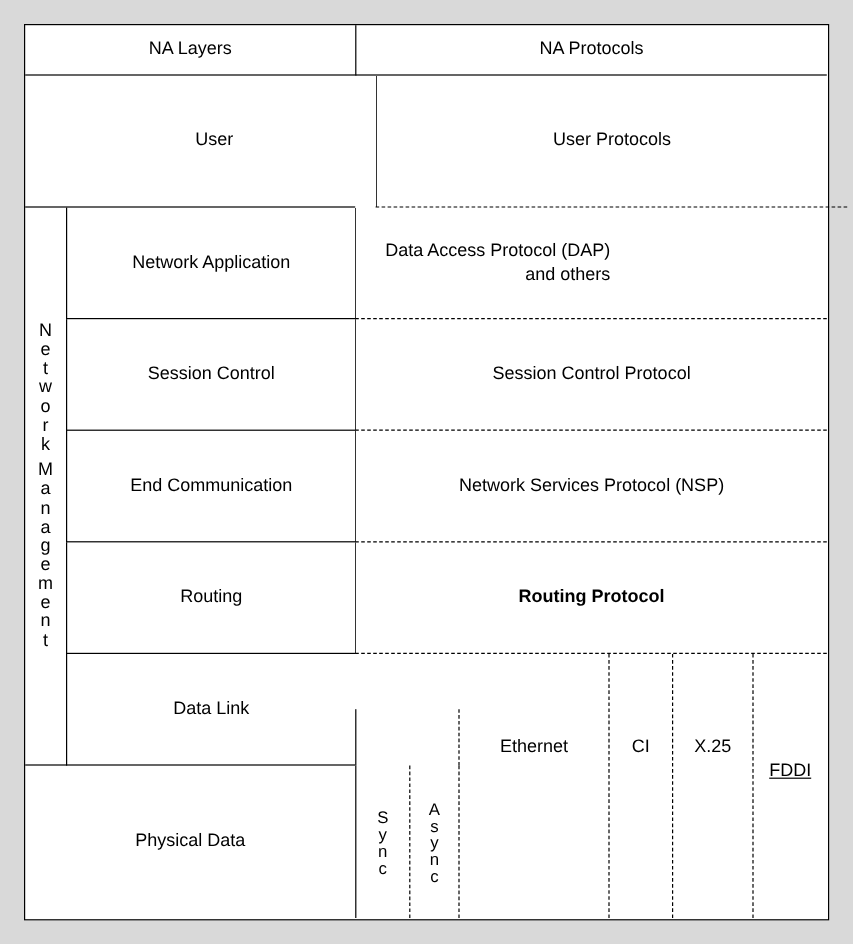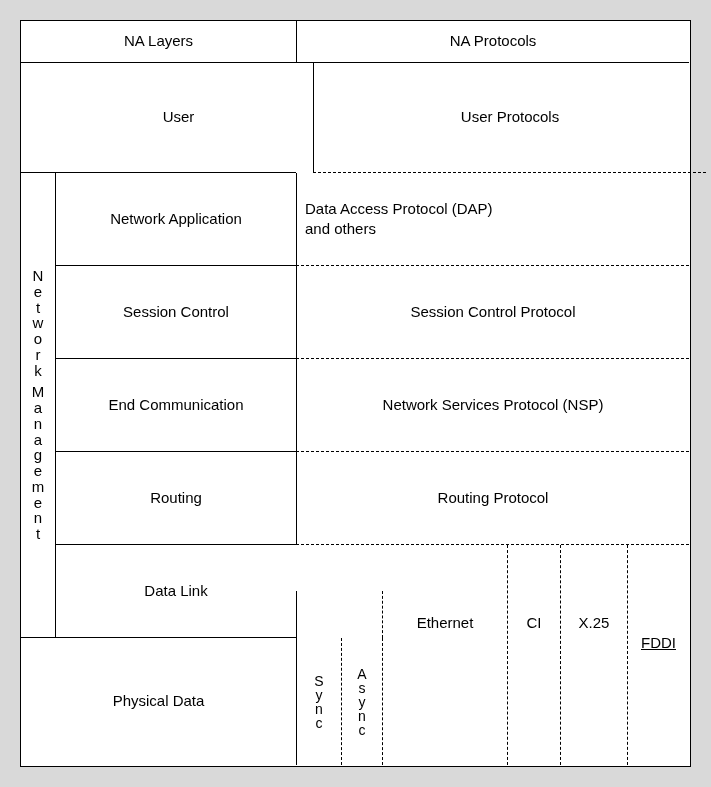--- a/index.html
+++ b/index.html
@@ -47,21 +47,21 @@
     justify-content: center;
     height: 100%;
     letter-spacing: 0;
   }
   .vtext span {
     display: block;
     line-height: 1.05;
     font-size: 15px;
   }
   .vsmall span { font-size: 14px; line-height: 1.0; }
-  .leftpad { justify-content: flex-start; padding-left: 8px; text-align: left; }
+  .leftpad { justify-content: flex-start; padding-left: 24px; text-align: right; }
 </style>
 </head>
 <body>
 
 <div class="page">
   <div class="frame">
 
     <div class="cell bB" style="left:0;top:0;width:275px;height:42px;">NA Layers</div>
     <div class="cell bB bL" style="left:275px;top:0;width:393px;height:42px;">NA Protocols</div>
 
@@ -95,21 +95,21 @@
     <div class="cell bL dB leftpad" style="left:275px;top:152px;width:393px;height:93px; white-space:pre-line;">Data Access Protocol (DAP)
 and others</div>
 
     <div class="cell bL bB" style="left:34px;top:245px;width:241px;height:93px;">Session Control</div>
     <div class="cell bL dB" style="left:275px;top:245px;width:393px;height:93px;">Session Control Protocol</div>
 
     <div class="cell bL bB" style="left:34px;top:338px;width:241px;height:93px;">End Communication</div>
     <div class="cell bL bB" style="left:34px;top:431px;width:241px;height:93px;">Routing</div>
 
     <div class="cell bL dB" style="left:275px;top:338px;width:393px;height:93px;">Network Services Protocol (NSP)</div>
-    <div class="cell bL dB" style="left:275px;top:431px;width:393px;height:93px;">Routing Protocol</div>
+    <div class="cell bL dB" style="left:275px;top:431px;width:393px;height:93px;font-weight:bold;">Routing Protocol</div>
 
     <div class="cell bL bB" style="left:34px;top:524px;width:241px;height:93px;">Data Link</div>
 
     <div class="cell" style="left:0;top:617px;width:275px;height:127px;">Physical Data</div>
 
 
     <div class="cell bL dR" style="left:275px;top:570px;width:87px;height:47px;"></div>
 
     <div class="cell bL dR" style="left:275px;top:617px;width:46px;height:127px;">
       <div class="vtext vsmall" id="vtext-sync">

